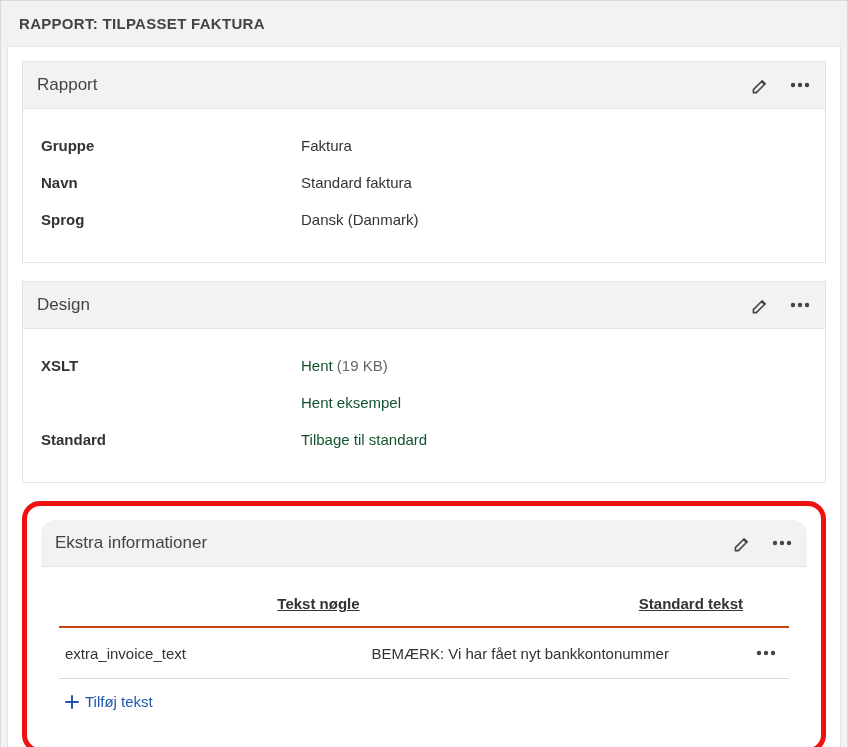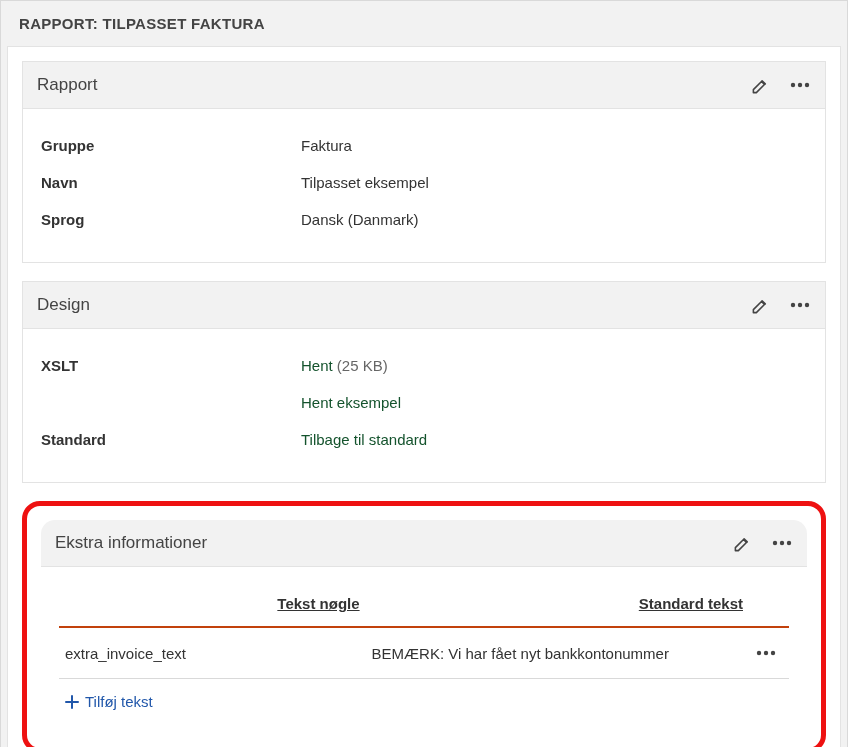--- a/index.html
+++ b/index.html
@@ -128,21 +128,21 @@
           </button>
         </div>
       </div>
       <div class="card-body">
         <div class="row">
           <div class="row-label">Gruppe</div>
           <div class="row-value">Faktura</div>
         </div>
         <div class="row">
           <div class="row-label">Navn</div>
-          <div class="row-value">Tilpasset eksempel</div>
+          <div class="row-value">Standard faktura</div>
         </div>
         <div class="row">
           <div class="row-label">Sprog</div>
           <div class="row-value">Dansk (Danmark)</div>
         </div>
       </div>
     </div>
 
     <div class="card">
       <div class="card-header">
@@ -164,21 +164,21 @@
                   <circle cx="17" cy="3" r="2.2" fill="#444"></circle>
                 </svg>
             </span>
           </button>
         </div>
       </div>
       <div class="card-body">
         <div class="row">
           <div class="row-label">XSLT</div>
           <div class="row-value">
-            <span class="link">Hent</span><span class="muted"> (25 KB)</span>
+            <span class="link">Hent</span><span class="muted"> (19 KB)</span>
           </div>
         </div>
         <div class="row">
           <div class="row-label"></div>
           <div class="row-value">
             <div class="link">Hent eksempel</div>
           </div>
         </div>
         <div class="row">
           <div class="row-label">Standard</div>

